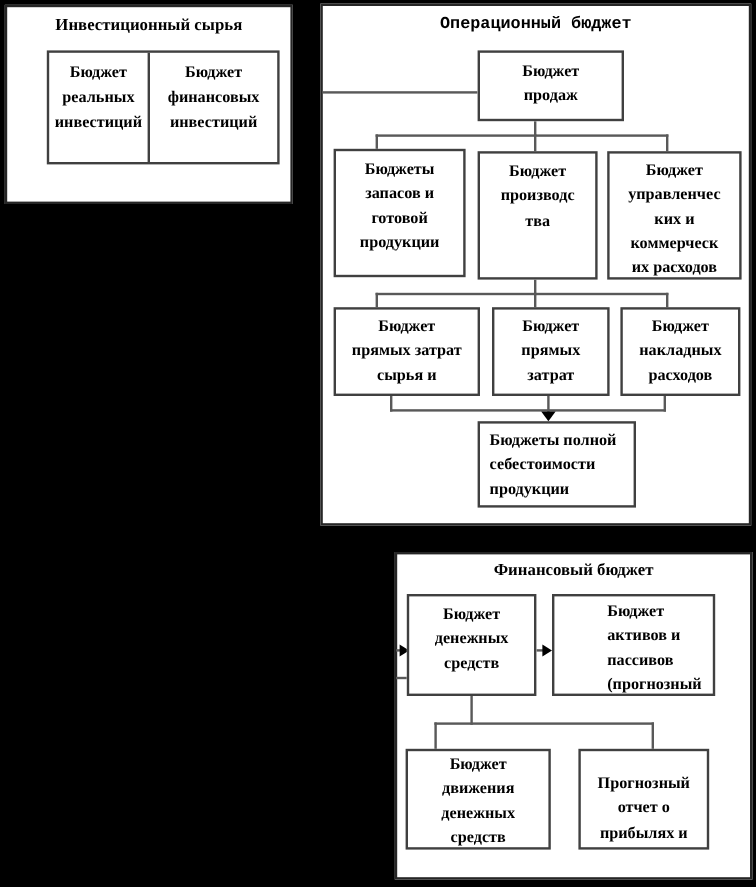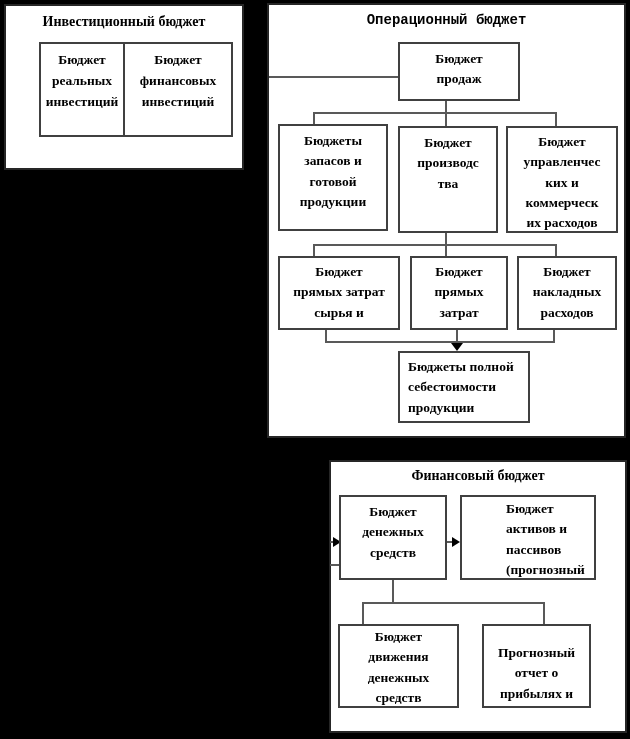--- a/index.html
+++ b/index.html
@@ -74,21 +74,21 @@
     box-sizing: border-box;
   }
   .split-cell.first { border-right: 2px solid #404040; }
 </style>
 </head>
 <body>
 
 <div class="stage">
 
   <div class="panel" style="left:4px; top:4px; width:240px; height:166px;">
-    <div class="panel-title" style="top:8px;">Инвестиционный бюджет</div>
+    <div class="panel-title" style="top:8px;">Инвестиционный сырья</div>
   </div>
   <div class="split-box" style="left:39px; top:42px; width:194px; height:95px;">
     <div class="split-cell first" style="width:84px;">Бюджет
 реальных
 инвестиций</div>
     <div class="split-cell" style="flex:1;">Бюджет
 финансовых
 инвестиций</div>
   </div>
 

